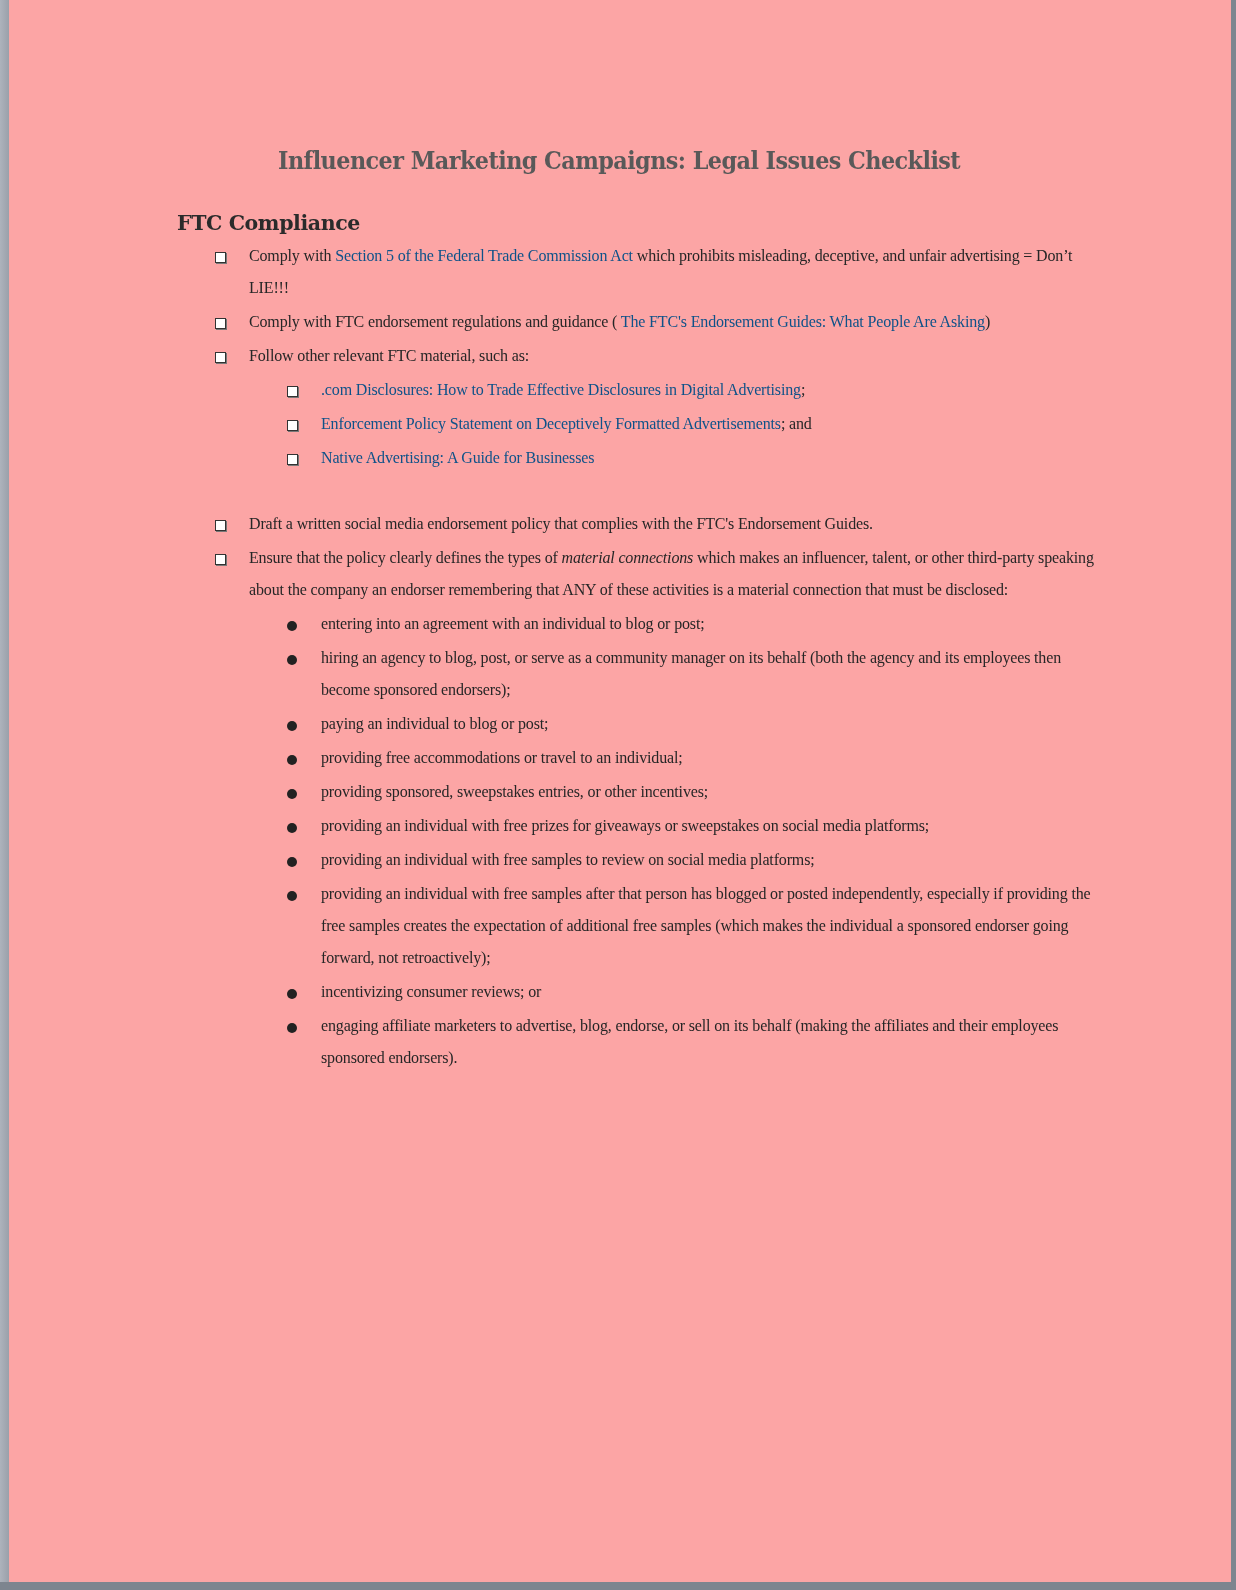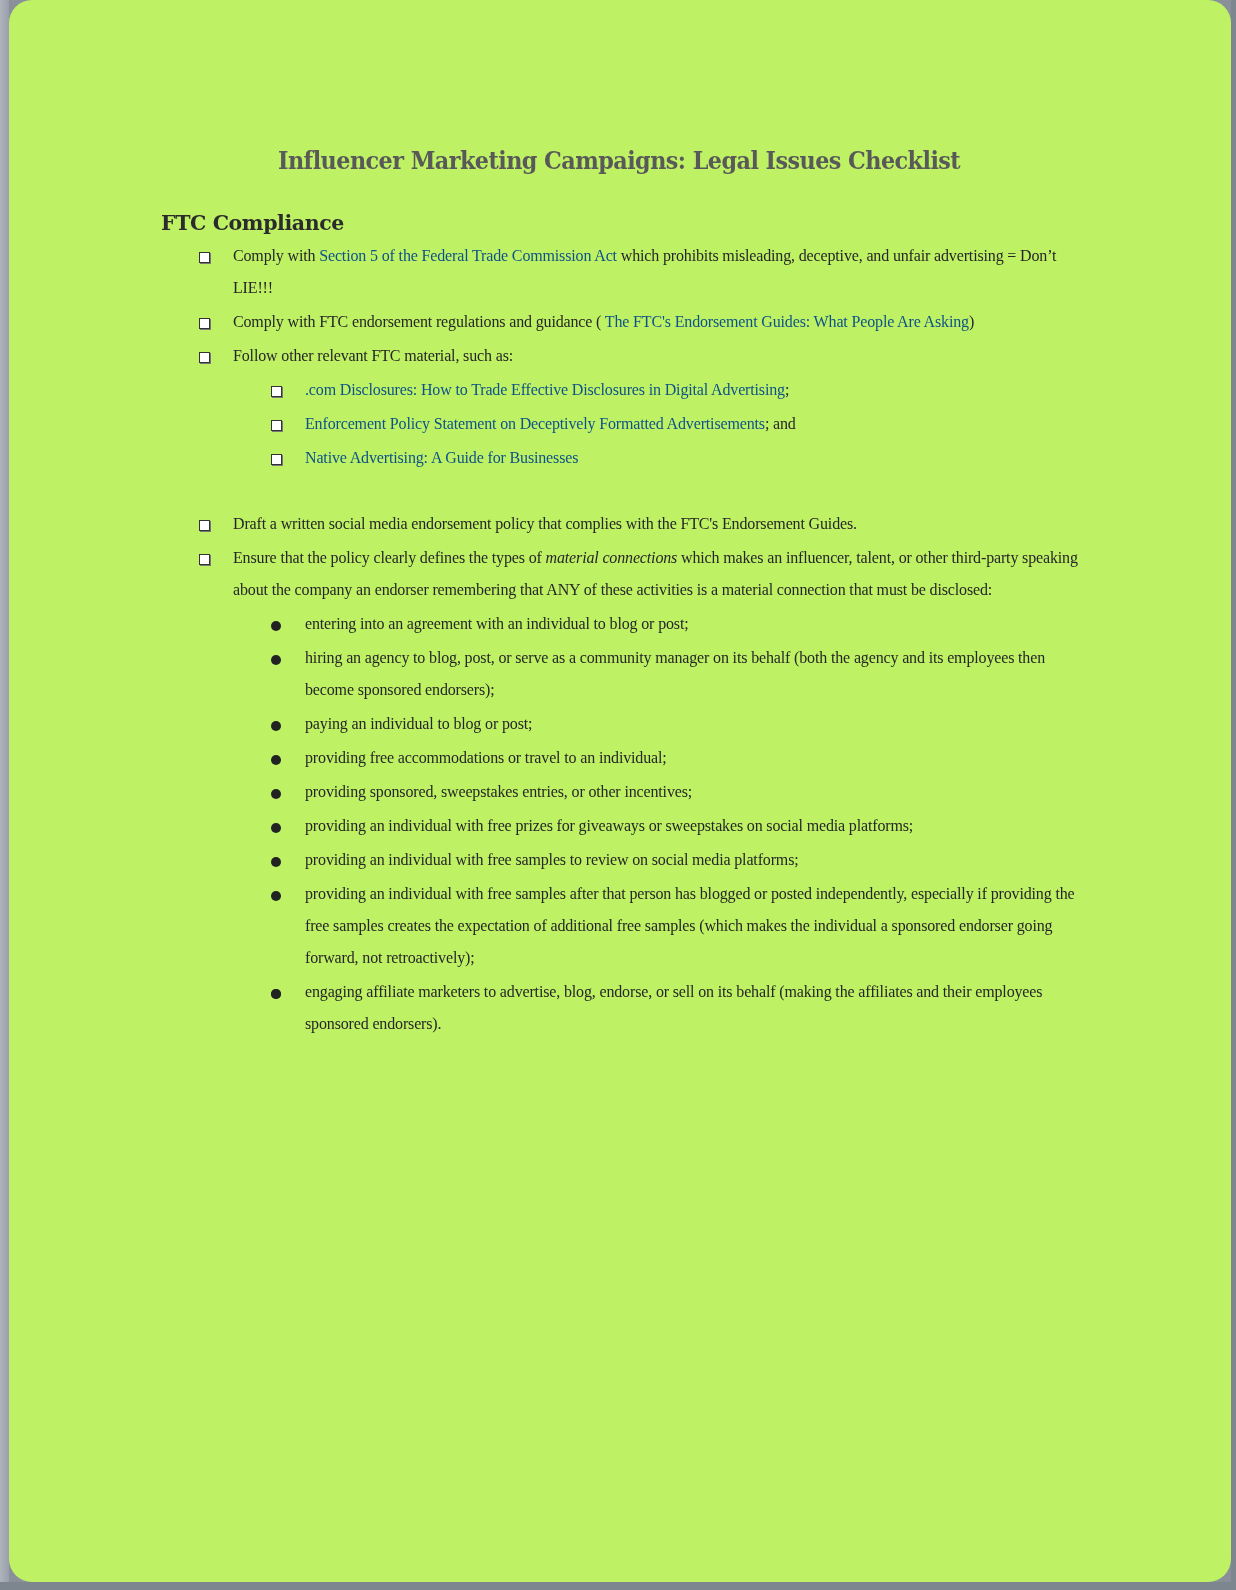--- a/index.html
+++ b/index.html
@@ -7,23 +7,22 @@
     width: 1236px; height: 1590px;
     background: #8a9099;
     position: relative;
     overflow: hidden;
     font-family: "DejaVu Serif", "Liberation Serif", serif;
   }
   .page {
     position: absolute;
     left: 9px; top: 0;
     width: 1222px; height: 1582px;
-    background: #bef264;
+    background: #fca5a5;
     box-sizing: border-box;
-    border-radius: 23px;
   }
   .frame-left {
     position: absolute; left: 0; top: 0; width: 9px; height: 1590px;
     background: linear-gradient(to right, #aeb3bc, #9aa0aa);
   }
   .frame-right {
     position: absolute; left: 1231px; top: 0; width: 5px; height: 1590px;
     background: #7d858f;
   }
   .frame-bottom {
@@ -37,21 +36,21 @@
     font-family: "DejaVu Serif", "Liberation Serif", serif;
     font-weight: bold;
     font-size: 24px;
     letter-spacing: -0.6px;
     color: #595959;
     transform: scaleX(0.93);
     transform-origin: 0 0;
   }
   .content {
     position: absolute;
-    left: 152px; top: 206px;
+    left: 168px; top: 206px;
     width: 930px;
     color: #262626;
     font-size: 21px;
     line-height: 32px;
   }
   .txt {
     font-family: "Liberation Serif", "DejaVu Serif", serif;
     font-size: 16px;
     letter-spacing: -0.15px;
   }
@@ -148,17 +147,17 @@
     </div>
 
     <div class="item lvl2 txt"><span class="bullet"></span><span>entering into an agreement with an individual to blog or post;</span></div>
     <div class="item lvl2 txt"><span class="bullet"></span><span>hiring an agency to blog, post, or serve as a community manager on its behalf (both the agency and its employees then become sponsored endorsers);</span></div>
     <div class="item lvl2 txt"><span class="bullet"></span><span>paying an individual to blog or post;</span></div>
     <div class="item lvl2 txt"><span class="bullet"></span><span>providing free accommodations or travel to an individual;</span></div>
     <div class="item lvl2 txt"><span class="bullet"></span><span>providing sponsored, sweepstakes entries, or other incentives;</span></div>
     <div class="item lvl2 txt"><span class="bullet"></span><span>providing an individual with free prizes for giveaways or sweepstakes on social media platforms;</span></div>
     <div class="item lvl2 txt"><span class="bullet"></span><span>providing an individual with free samples to review on social media platforms;</span></div>
     <div class="item lvl2 txt"><span class="bullet"></span><span>providing an individual with free samples after that person has blogged or posted independently, especially if providing the free samples creates the expectation of additional free samples (which makes the individual a sponsored endorser going forward, not retroactively);</span></div>
-    <div class="item lvl2 txt"><span class="bullet"></span></div>
+    <div class="item lvl2 txt"><span class="bullet"></span><span>incentivizing consumer reviews; or</span></div>
     <div class="item lvl2 txt"><span class="bullet"></span><span>engaging affiliate marketers to advertise, blog, endorse, or sell on its behalf (making the affiliates and their employees sponsored endorsers).</span></div>
 
   </div>
 </div>
 
 </body></html>

